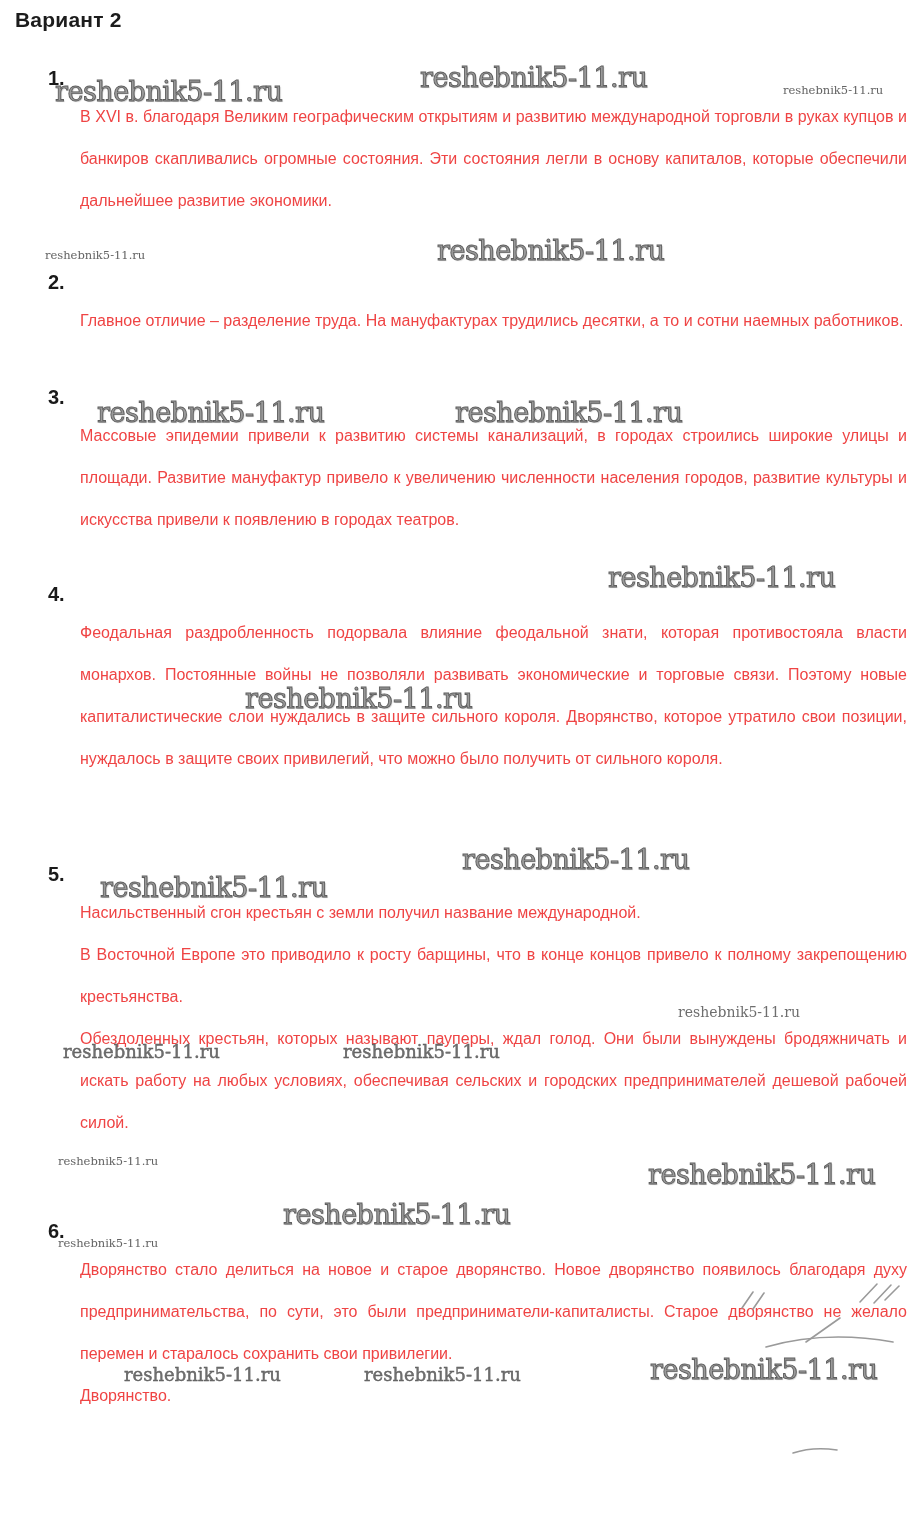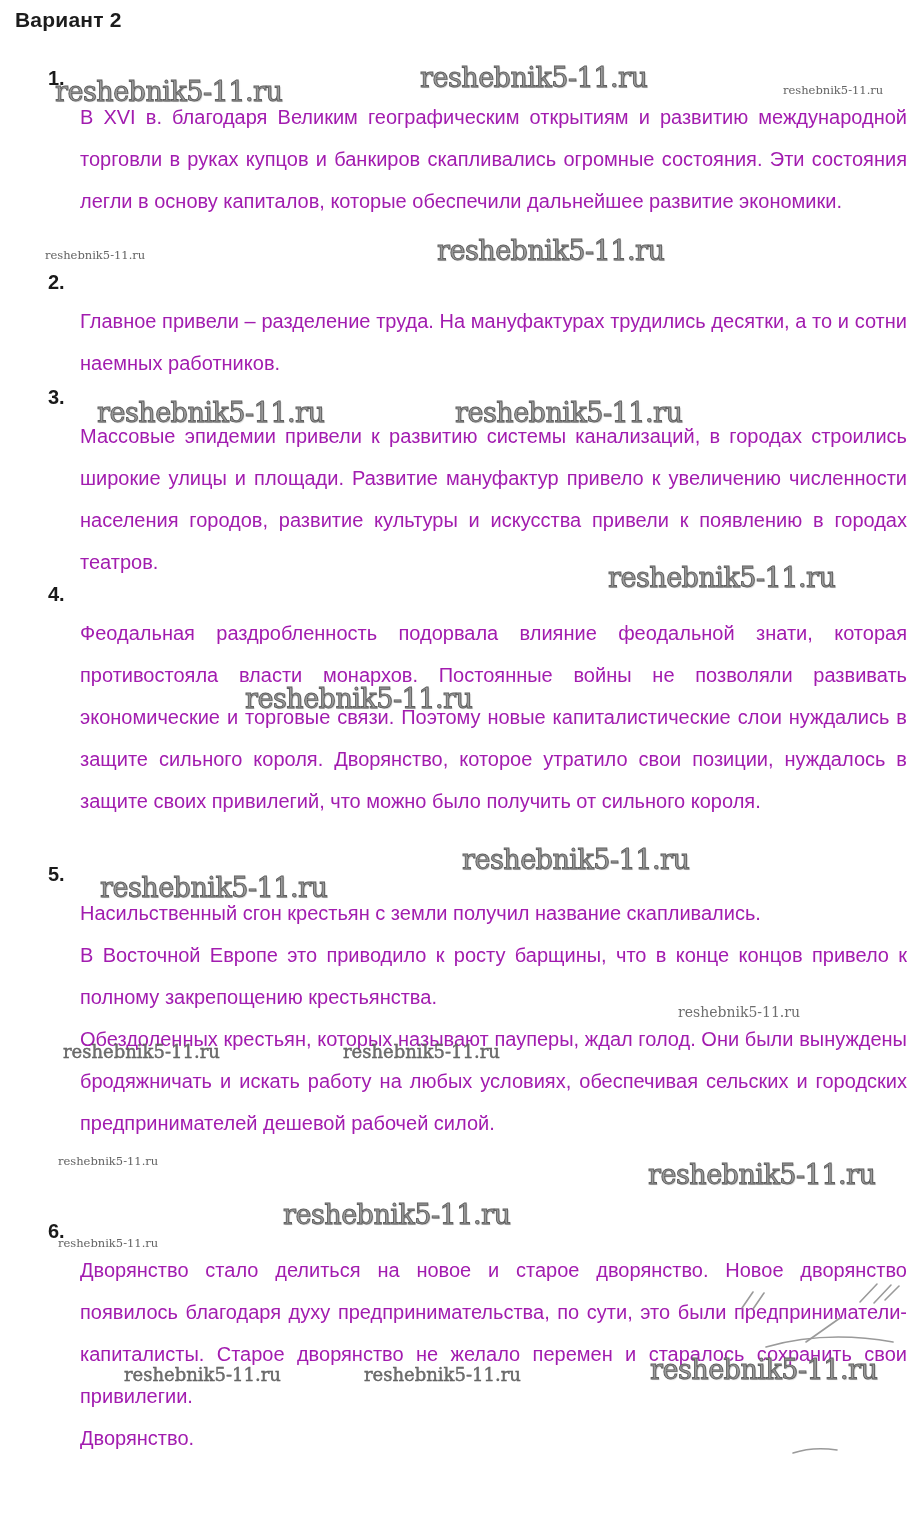--- a/index.html
+++ b/index.html
@@ -35,23 +35,23 @@
     top: 0;
     font-size: 20px;
     font-weight: 700;
     color: #1a1a1a;
   }
   .answer .paras {
     margin: 29px 14px 0 80px;
   }
   .answer .paras p {
     margin: 0;
-    font-size: 20px;
+    font-size: 16px;
     line-height: 42px;
-    color: #a21caf;
+    color: #ef4444;
     text-align: justify;
   }
   
   .wm {
     position: absolute;
     font-family: "DejaVu Serif", serif;
     font-weight: 400;
     white-space: nowrap;
     user-select: none;
     line-height: 1;
@@ -93,39 +93,39 @@
   <div id="answers">
       <section class="answer" style="top: 67px;">
         <span class="num">1.</span>
         <div class="paras">
           <p>В XVI в. благодаря Великим географическим открытиям и развитию международной торговли в руках купцов и банкиров скапливались огромные состояния. Эти состояния легли в основу капиталов, которые обеспечили дальнейшее развитие экономики.</p>
         </div>
       </section>
       <section class="answer" style="top: 271px;">
         <span class="num">2.</span>
         <div class="paras">
-          <p>Главное привели – разделение труда. На мануфактурах трудились десятки, а то и сотни наемных работников.</p>
+          <p>Главное отличие – разделение труда. На мануфактурах трудились десятки, а то и сотни наемных работников.</p>
         </div>
       </section>
       <section class="answer" style="top: 386px;">
         <span class="num">3.</span>
         <div class="paras">
           <p>Массовые эпидемии привели к развитию системы канализаций, в городах строились широкие улицы и площади. Развитие мануфактур привело к увеличению численности населения городов, развитие культуры и искусства привели к появлению в городах театров.</p>
         </div>
       </section>
       <section class="answer" style="top: 583px;">
         <span class="num">4.</span>
         <div class="paras">
           <p>Феодальная раздробленность подорвала влияние феодальной знати, которая противостояла власти монархов. Постоянные войны не позволяли развивать экономические и торговые связи. Поэтому новые капиталистические слои нуждались в защите сильного короля. Дворянство, которое утратило свои позиции, нуждалось в защите своих привилегий, что можно было получить от сильного короля.</p>
         </div>
       </section>
       <section class="answer" style="top: 863px;">
         <span class="num">5.</span>
         <div class="paras">
-          <p>Насильственный сгон крестьян с земли получил название скапливались.</p>
+          <p>Насильственный сгон крестьян с земли получил название международной.</p>
           <p>В Восточной Европе это приводило к росту барщины, что в конце концов привело к полному закрепощению крестьянства.</p>
           <p>Обездоленных крестьян, которых называют пауперы, ждал голод. Они были вынуждены бродяжничать и искать работу на любых условиях, обеспечивая сельских и городских предпринимателей дешевой рабочей силой.</p>
         </div>
       </section>
       <section class="answer" style="top: 1220px;">
         <span class="num">6.</span>
         <div class="paras">
           <p>Дворянство стало делиться на новое и старое дворянство. Новое дворянство появилось благодаря духу предпринимательства, по сути, это были предприниматели-капиталисты. Старое дворянство не желало перемен и старалось сохранить свои привилегии.</p>
           <p>Дворянство.</p>
         </div>

